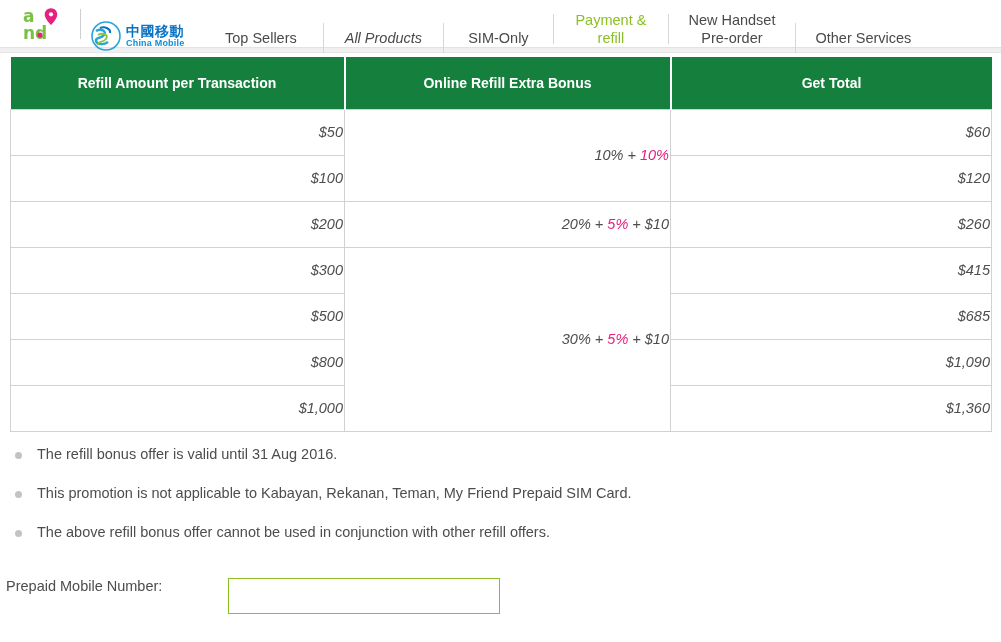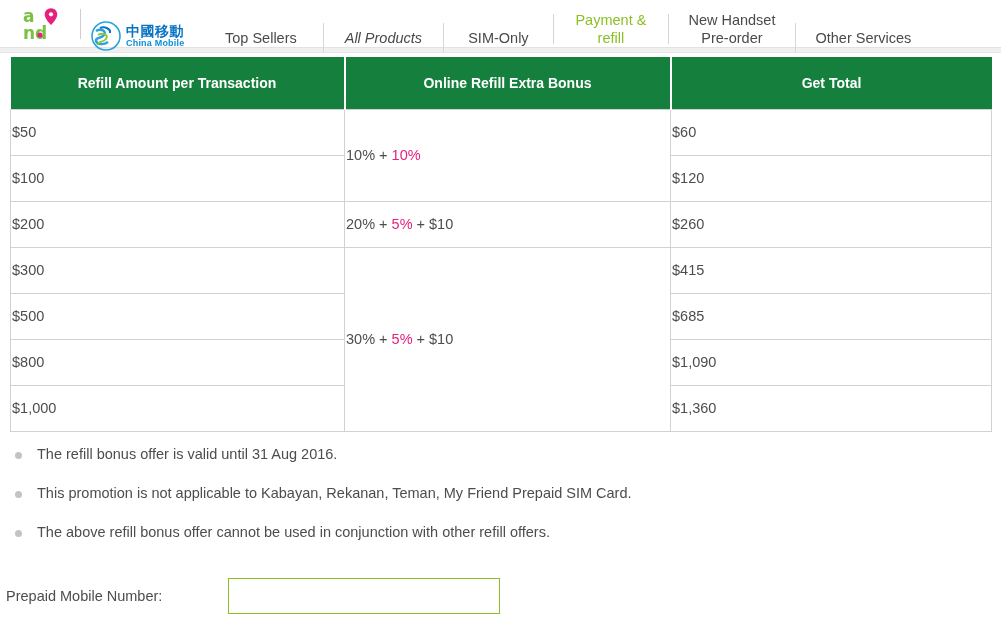--- a/index.html
+++ b/index.html
@@ -126,26 +126,27 @@
     font-weight: bold;
     height: 52px;
     text-align: center;
     border-right: 2px solid #ffffff;
     border-bottom: none;
     vertical-align: middle;
   }
   table.refill th:last-child { border-right: none; }
   table.refill td {
     height: 46px;
-    text-align: left;
+    text-align: right;
     vertical-align: middle;
     font-size: 14.5px;
     color: #4d4d4d;
     border: 1px solid #d2d2d2;
     background: #ffffff;
+    font-style: italic;
   }
   table.refill td.amount { border-left: 1px solid #d2d2d2; }
   .bonus-pink { color: #e5207e; }
   .bonus-grey { color: #4d4d4d; }
 
   
   .notes {
     margin: 14px 0 0 3px;
     padding: 0 0 0 12px;
     list-style: none;
@@ -165,21 +166,21 @@
     top: 6px;
     width: 7px;
     height: 7px;
     border-radius: 50%;
     background: #c3c3c3;
   }
 
   
   .form-row {
     display: flex;
-    align-items: center;
+    align-items: flex-start;
     margin-top: 36px;
     padding-left: 6px;
   }
   .form-label {
     font-size: 14.5px;
     color: #4d4d4d;
     width: 222px;
   }
   .mobile-input {
     width: 272px;

